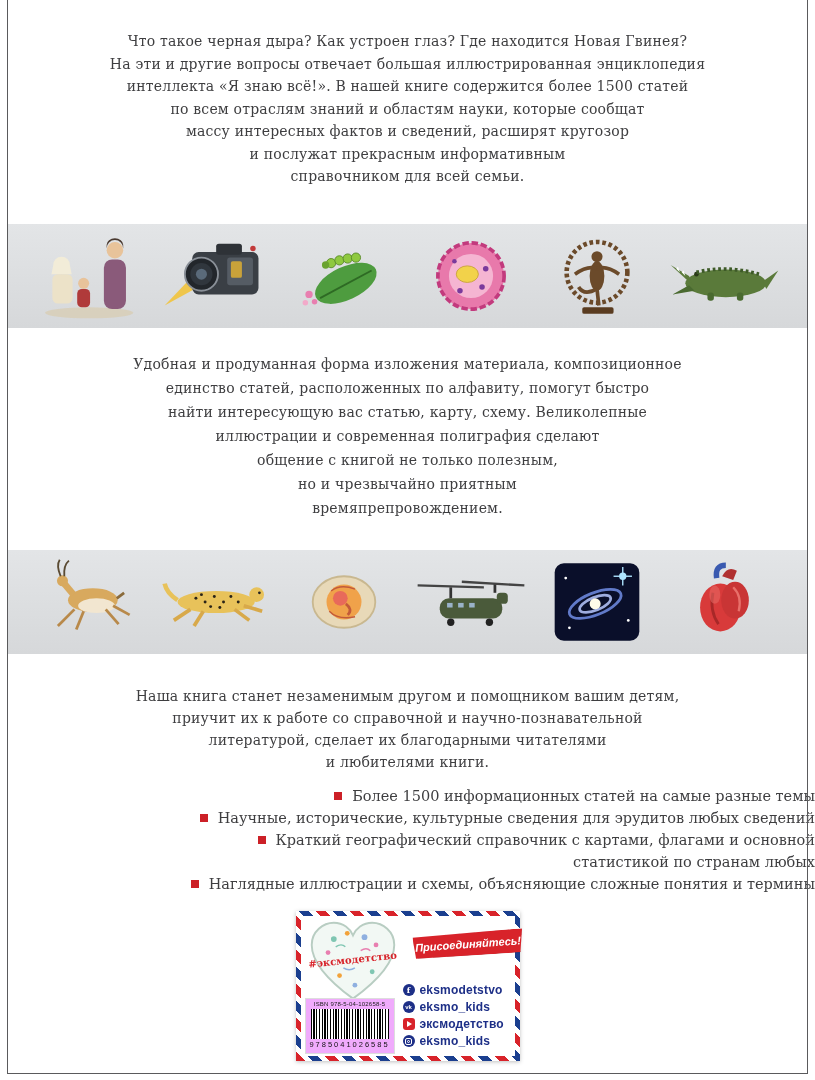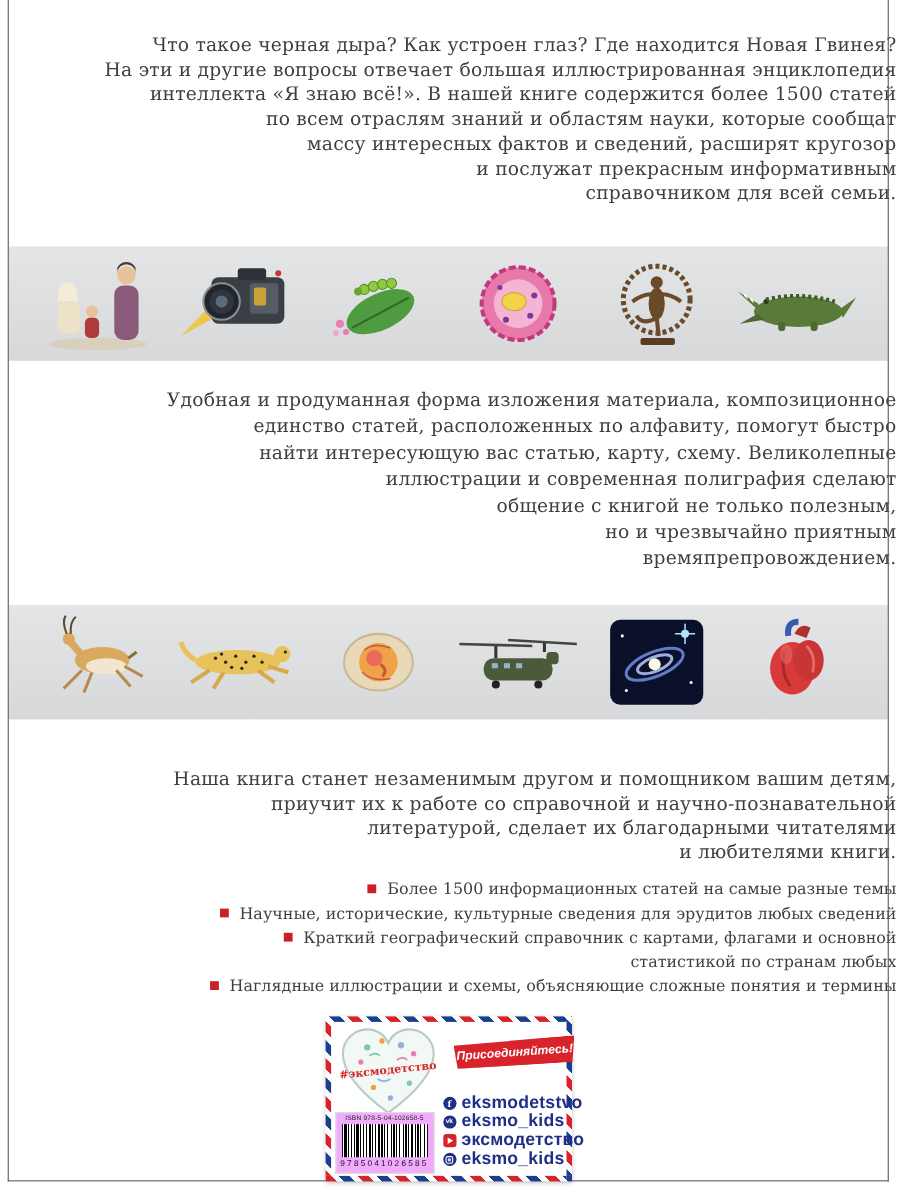--- a/index.html
+++ b/index.html
@@ -11,25 +11,25 @@
     background: #ffffff;
     overflow: hidden;
     color: #3e3e40;
   }
   .frame {
     position: absolute; left: 7px; right: 7px; top: -2px; bottom: 6px;
     border: 1px solid #5a5a5c; border-top: none;
     pointer-events: none;
   }
   .para { text-align: center; }
-  .para .line { font-size: 17px; line-height: 22.5px; letter-spacing: 0.2px; text-align: right; }
+  .para .line { font-size: 14px; line-height: 22.5px; letter-spacing: 0.2px; }
   .p1 { padding-top: 30px; }
   .p2 { padding-top: 24px; }
   .p2 .line { line-height: 24px; }
-  .p3 { padding-top: 44px; }
+  .p3 { padding-top: 31px; }
   .p3 .line { line-height: 22px; }
 
   .strip {
     margin: 36px 8px 0 8px;
     height: 104px;
     background: linear-gradient(#e3e5e7, #d6d8da);
     display: flex; align-items: center; justify-content: space-around;
     padding: 0 20px;
   }
   .strip .cell { width: 118px; height: 96px; display:flex; align-items:center; justify-content:center; }
@@ -64,21 +64,21 @@
     box-shadow: 0 1px 2px rgba(0,0,0,0.3);
   }
   .ribbon span {
     color: #fff; font-family: "Liberation Sans", sans-serif;
     font-style: italic; font-weight: bold; font-size: 11px; white-space: nowrap;
   }
   .social { position: absolute; left: 102px; top: 66px; width: 116px; }
   .soc-row { display: flex; align-items: center; gap: 5px; height: 17px; }
   .handle {
     font-family: "Liberation Sans", sans-serif; font-weight: bold;
-    font-size: 16px; color: #1d2f87; letter-spacing: 0.2px;
+    font-size: 12px; color: #1d2f87; letter-spacing: 0.2px;
   }
   .ic {
     width: 12px; height: 12px; border-radius: 50%;
     background: #1d2f87; color: #fff;
     display: inline-flex; align-items: center; justify-content: center;
     font-family: "DejaVu Serif", serif; font-weight: bold; font-size: 8px;
     flex: 0 0 auto;
   }
   .ic.vkc { font-size: 6px; font-family: "Liberation Sans", sans-serif; }
   .ic.yt { border-radius: 3px; background: #d8232a; }

